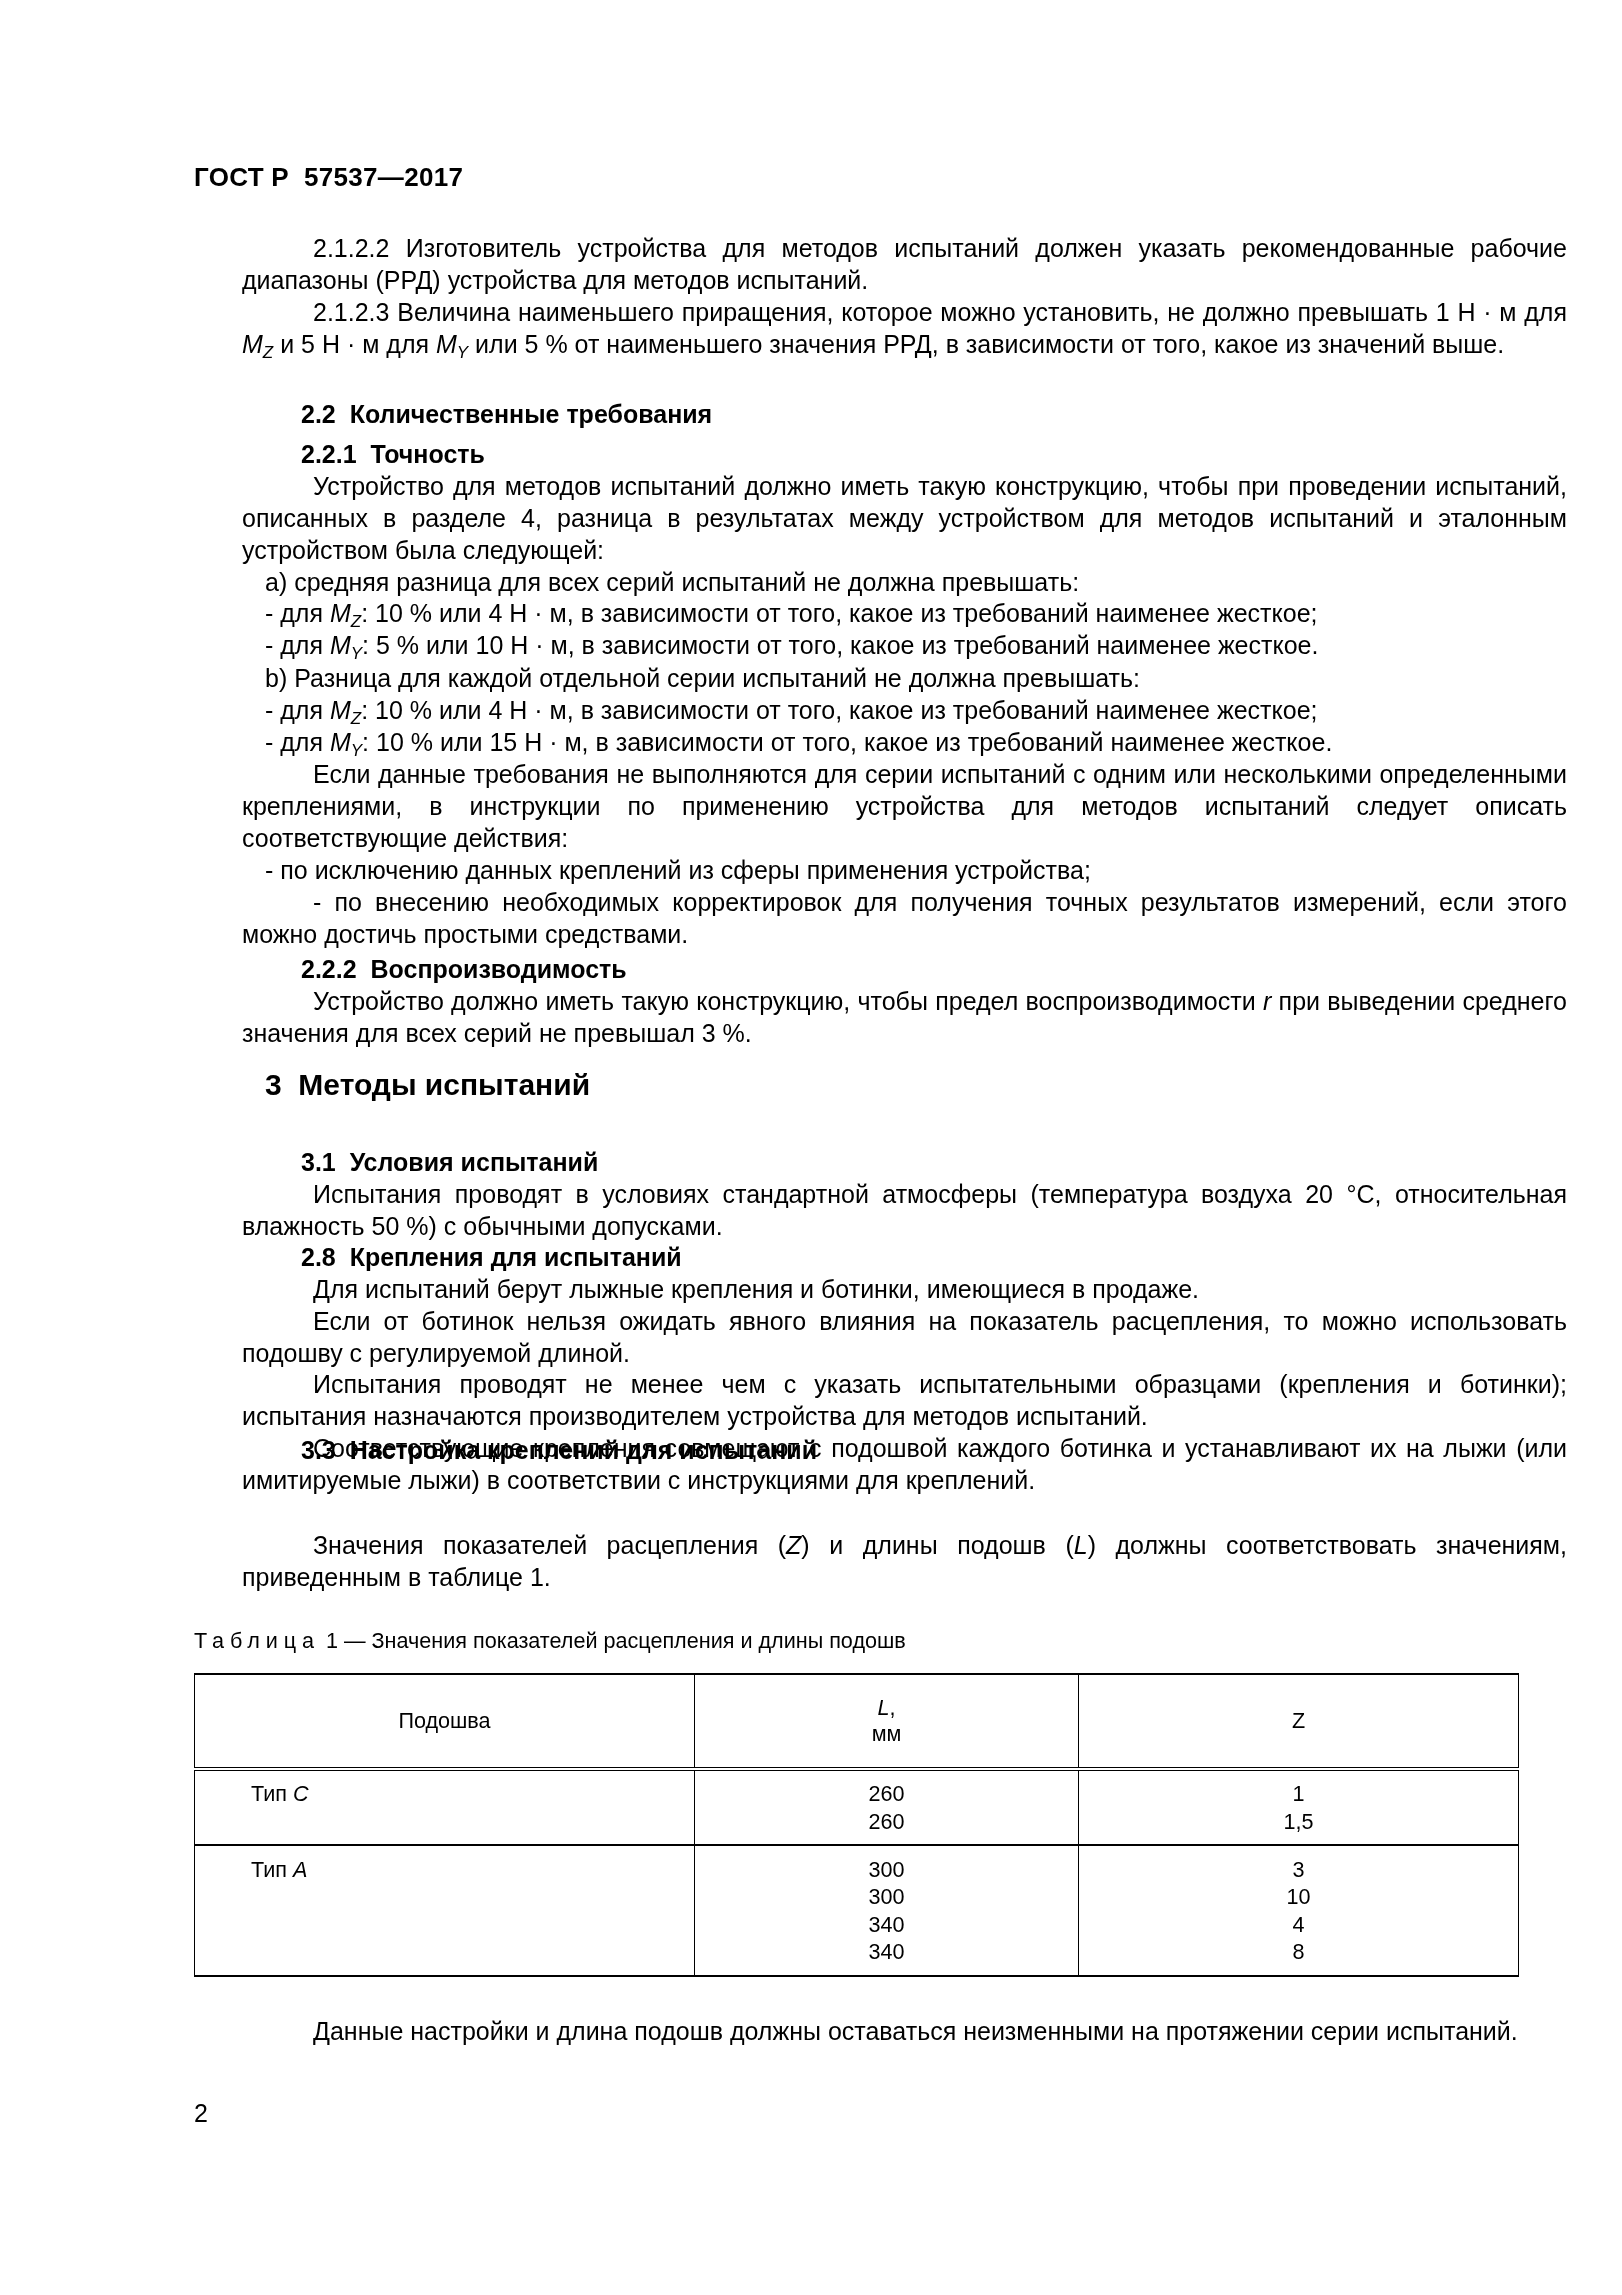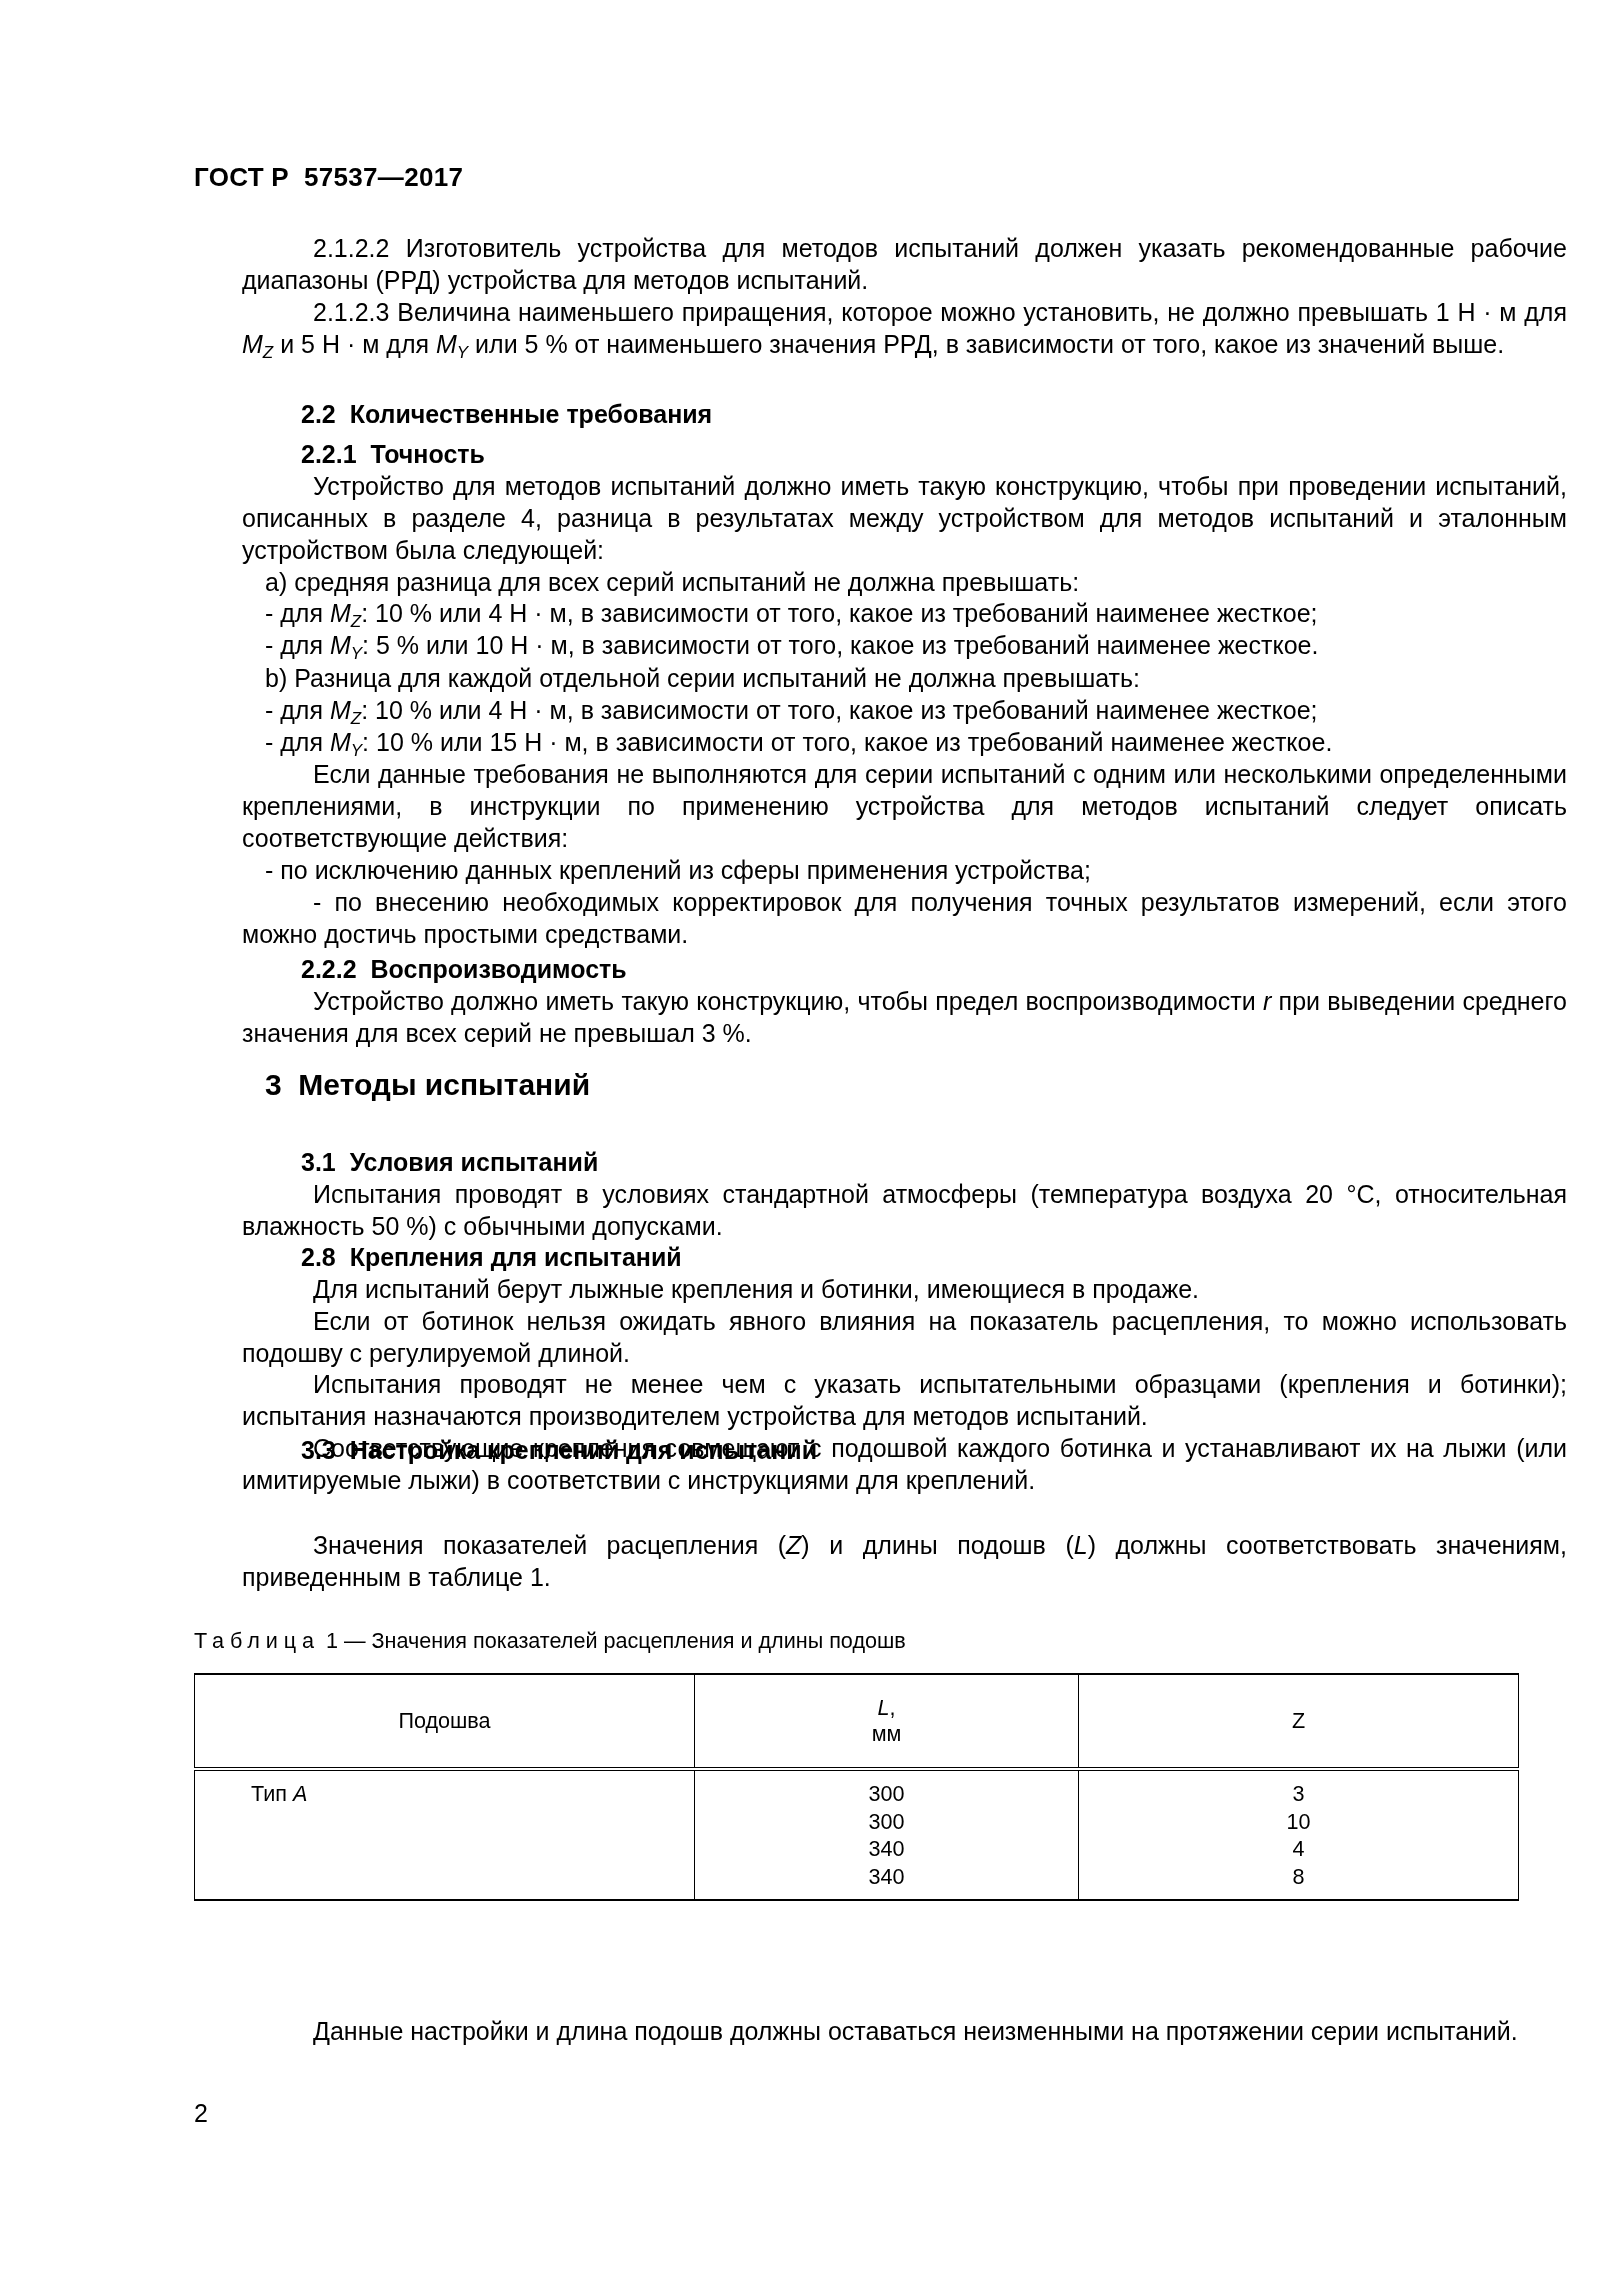--- a/index.html
+++ b/index.html
@@ -69,20 +69,31 @@
 <div class="cap"><span class="sp">Таблица</span><span> 1 — </span><span>Значения показателей расцепления и длины подошв</span></div>
 
 <table class="t1">
   <tbody>
       <tr class="head">
     <th style="width:499px">Подошва</th>
     <th style="width:383px"><i>L</i><span>,</span><br><span>мм</span></th>
     <th>Z</th>
   </tr>
   <tr class="grp">
+    <td class="c1"><span>Тип </span><i>C</i></td>
+    <td class="c2">
+      <div>260</div>
+      <div>260</div>
+    </td>
+    <td class="c3">
+      <div>1</div>
+      <div>1,5</div>
+    </td>
+  </tr>
+  <tr class="grp">
     <td class="c1"><span>Тип </span><i>A</i></td>
     <td class="c2">
       <div>300</div>
       <div>300</div>
       <div>340</div>
       <div>340</div>
     </td>
     <td class="c3">
       <div>3</div>
       <div>10</div>

